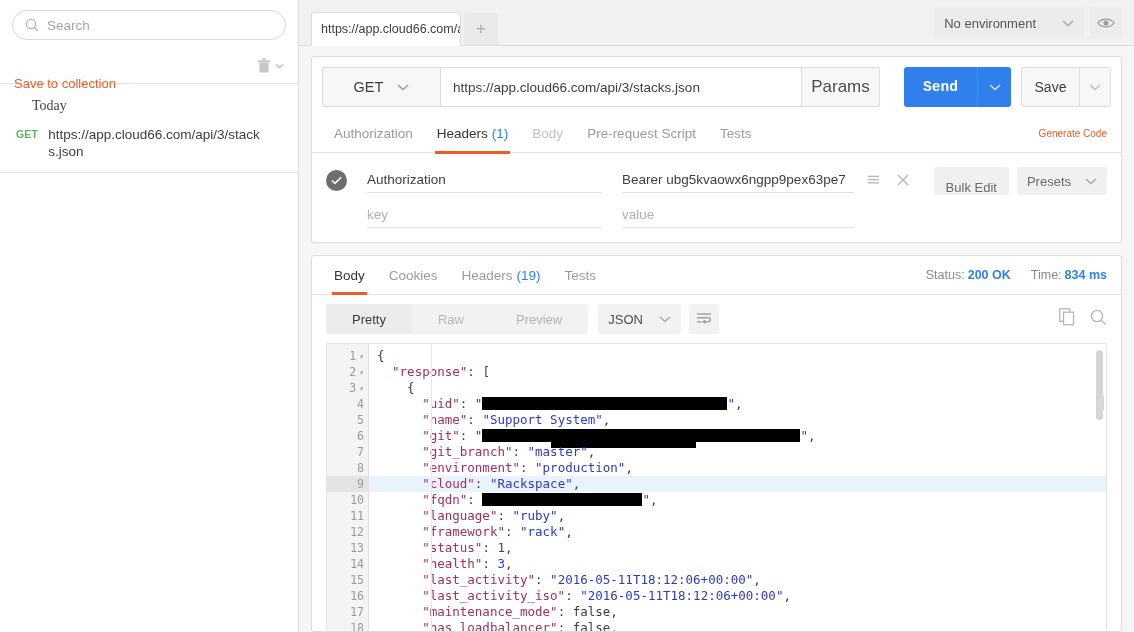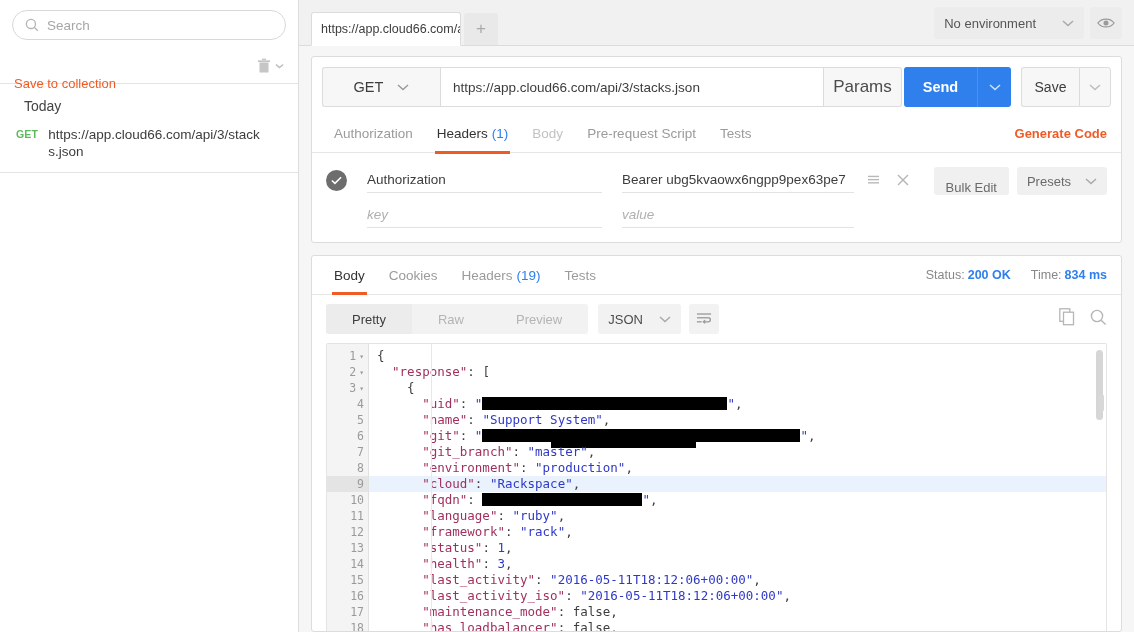--- a/index.html
+++ b/index.html
@@ -42,21 +42,21 @@
     height: 3px; background: #ef5b25;
   }
   .save-row {
     height: 36px; display: flex; align-items: center;
     padding: 0 14px 0 14px; justify-content: space-between;
     border-bottom: 1px solid #e4e4e4;
   }
   .save-link { color: #ef5b25; font-size: 13px; cursor: pointer; margin-top: 36px; }
   .trash-grp { display: flex; align-items: center; gap: 4px; cursor: pointer; }
   .today-lbl {
-    padding: 14px 0 10px 24px; font-size: 14px; color: #444;
+    padding: 14px 0 10px 32px; font-size: 14px; color: #444; font-family: Liberation Serif, serif;
   }
   .hist-item {
     display: flex; padding: 2px 14px 8px 16px; gap: 10px; cursor: pointer;
   }
   .hist-method {
     color: #5cb85c; font-size: 10.5px; font-weight: bold; padding-top: 2px;
     letter-spacing: .2px; flex: none;
   }
   .hist-url {
     font-size: 13.5px; color: #3d3d3d; line-height: 17px;
@@ -118,21 +118,21 @@
     flex: 1; border: 1px solid #dcdcdc; background: #fff; height: 40px;
     display: flex; align-items: center; padding: 0 12px;
     font-size: 13.5px; color: #3d3d3d; cursor: text;
   }
   .params-btn {
     width: 78px; border: 1px solid #dcdcdc; border-left: none;
     border-radius: 0 3px 3px 0; background: #f7f7f7; height: 40px;
     display: flex; align-items: center; justify-content: center;
     font-size: 17px; color: #4c4c4c; cursor: pointer;
   }
-  .send-grp { display: flex; margin-left: 2px; height: 40px; }
+  .send-grp { display: flex; margin-left: 24px; height: 40px; font-family: Liberation Mono, monospace; }
   .send-btn {
     width: 73px; background: #2f80ed; color: #fff; font-size: 14.5px;
     font-weight: bold; display: flex; align-items: center;
     justify-content: center; border-radius: 3px 0 0 3px; cursor: pointer;
   }
   .send-caret {
     width: 34px; background: #2f80ed; color: #cfe2fb;
     border-left: 1px solid #4a91f0; border-radius: 0 3px 3px 0;
     display: flex; align-items: center; justify-content: center; cursor: pointer;
   }
@@ -158,21 +158,21 @@
     font-size: 13.5px; color: #9b9b9b; cursor: pointer; position: relative;
   }
   .rtab.active { color: #333; }
   .rtab.active:after {
     content: ""; position: absolute; left: 10px; right: 10px; bottom: -1px;
     height: 3px; background: #ef5b25;
   }
   .rtab .cnt { color: #2f80ed; margin-left: 4px; }
   .rtab.dim { color: #c2c2c2; }
   .gen-code {
-    position: absolute; right: 14px; color: #ef5b25; font-size: 13px; cursor: pointer; font-weight: bold;
+    position: absolute; right: 14px; color: #ef5b25; font-size: 10px; cursor: pointer;
   }
 
   .hdr-area { padding: 14px 14px 14px 14px; position: relative; }
   .hdr-row { display: flex; align-items: center; }
   .chk {
     width: 21px; height: 21px; border-radius: 50%; background: #6d6d6d;
     display: flex; align-items: center; justify-content: center; flex: none;
     cursor: pointer;
   }
   .kv {
@@ -194,21 +194,21 @@
   .bulk-btn {
     height: 28px; padding: 0 12px; background: #f0f0f0; border-radius: 3px;
     display: flex; align-items: flex-end; font-size: 13px; color: #6a6a6a;
     cursor: pointer;
   }
   .presets-btn {
     height: 28px; padding: 0 10px; background: #f0f0f0; border-radius: 3px;
     display: flex; align-items: center; gap: 14px; font-size: 13px;
     color: #6a6a6a; cursor: pointer;
   }
-  .hdr-row2 { display: flex; align-items: center; margin-top: 9px; font-style: italic; }
+  .hdr-row2 { display: flex; align-items: center; margin-top: 9px; }
 
   
   .resp-card {
     background: #fff; border: 1px solid #dcdcdc; border-radius: 3px;
     margin: 12px 12px 0 12px; flex: 1; display: flex; flex-direction: column;
     overflow: hidden;
   }
   .resp-tabs {
     display: flex; align-items: center; height: 39px;
     border-bottom: 1px solid #e6e6e6; padding: 0 10px; position: relative;

